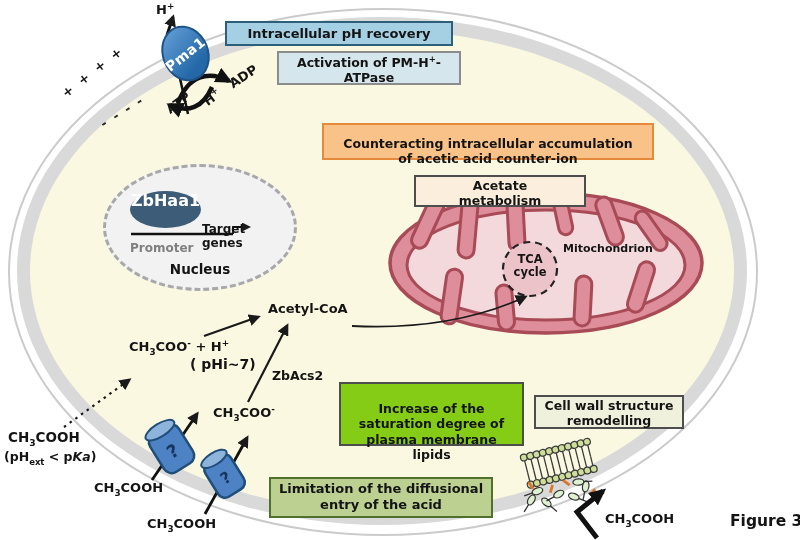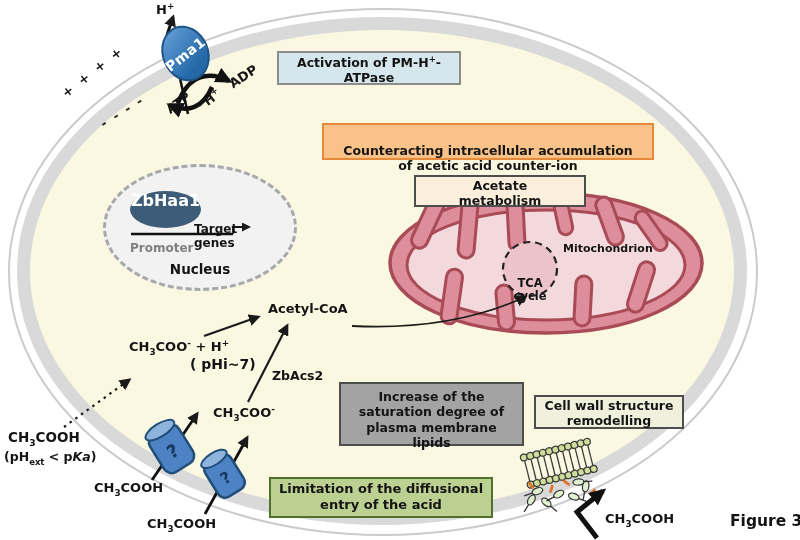--- a/index.html
+++ b/index.html
@@ -12,36 +12,36 @@
   #nucleus{position:absolute;left:103px;top:164px;width:194px;height:127px;border:3px dashed #a8a8a8;background:#f2f2f2;border-radius:50%;z-index:1;box-sizing:border-box;}
   #zbhaa1{position:absolute;left:24px;top:24px;width:71px;height:37px;background:#3d5c77;border-radius:50%;display:flex;align-items:flex-start;justify-content:center;color:#ffffff;font-weight:bold;font-size:16px;}
   .lbl{position:absolute;font-weight:bold;color:#141414;white-space:nowrap;z-index:3;line-height:1.15;}
   .box{position:absolute;font-weight:bold;color:#141414;text-align:center;border:2px solid;box-sizing:border-box;z-index:3;line-height:1.22;}
   sub,sup{font-size:0.68em;}
   svg{position:absolute;left:0;top:0;z-index:2;}
   #pma1{position:absolute;left:162px;top:25px;width:47px;height:57px;border-radius:50%;background:linear-gradient(150deg,#5a96cf 15%,#2468a8 75%);border:2px solid #1d5487;transform:rotate(-22deg);z-index:3;display:flex;align-items:center;justify-content:center;box-sizing:border-box;}
   #pma1 span{transform:rotate(-16deg);color:#fff;font-weight:bold;font-size:14px;letter-spacing:0.5px;}
   #box-ph-recovery{left:225px;top:21px;width:228px;height:25px;background:#a5d0e3;border-color:#2b5f7a;font-size:13px;line-height:21px;}
   #box-atpase{left:277px;top:51px;width:184px;height:34px;background:#d5e6ec;border-color:#8c8c8c;font-size:12.5px;padding-top:1px;}
-  #box-counteracting{left:322px;top:123px;width:332px;height:37px;background:#f9c288;border-color:#e58a3a;font-size:12.5px;padding-top:18px;}
+  #box-counteracting{left:322px;top:123px;width:332px;height:37px;background:#f9c288;border-color:#e58a3a;font-size:12.5px;padding-top:11px;}
   #box-acetate{left:414px;top:175px;width:172px;height:32px;background:#fceedd;border-color:#4d4d4d;font-size:12.5px;padding-top:1px;}
-  #box-saturation{left:339px;top:382px;width:185px;height:64px;background:#a3a3a3;border-color:#4d4d4d;font-size:12.5px;padding-top:5px;}
+  #box-saturation{left:339px;top:382px;width:185px;height:64px;background:#84cc16;border-color:#4d4d4d;font-size:12.5px;padding-top:17px;}
   #box-cellwall{left:534px;top:395px;width:150px;height:34px;background:#f0f1dd;border-color:#4d4d4d;font-size:12.5px;padding-top:1px;}
   #box-limitation{left:269px;top:477px;width:224px;height:41px;background:#bcd092;border-color:#50702e;font-size:13px;padding-top:2px;}
   #lbl-h-top{left:156px;top:1px;font-size:13px;}
   #lbl-plus{left:64px;top:88px;font-size:13px;letter-spacing:2.5px;transform:rotate(-38deg);transform-origin:0 50%;}
   #lbl-minus{left:102px;top:118px;font-size:13px;letter-spacing:2px;transform:rotate(-32deg);transform-origin:0 50%;color:#2a2a2a;}
   #lbl-atp{left:168px;top:104px;font-size:12.5px;transform:rotate(-37deg);transform-origin:0 50%;}
   #lbl-hpump{left:205px;top:95px;font-size:12.5px;transform:rotate(-37deg);transform-origin:0 50%;}
   #lbl-adp{left:231px;top:78px;font-size:13px;transform:rotate(-33deg);transform-origin:0 50%;}
   #lbl-promoter{position:absolute;left:24px;top:74px;color:#7f7f7f;font-weight:bold;font-size:12px;white-space:nowrap;}
-  #lbl-target{position:absolute;left:88px;top:55px;color:#141414;font-weight:bold;font-size:12px;line-height:1.2;}
+  #lbl-target{position:absolute;left:96px;top:55px;color:#141414;font-weight:bold;font-size:12px;line-height:1.2;}
   #lbl-nucleus{position:absolute;left:0;top:94px;width:188px;text-align:center;color:#141414;font-weight:bold;font-size:13.5px;}
   #lbl-mito{left:563px;top:243px;font-size:11px;}
-  #lbl-tca{left:505px;top:253px;width:50px;text-align:center;font-size:11.5px;margin-top:24px;}
+  #lbl-tca{left:505px;top:253px;width:50px;text-align:center;font-size:11.5px;}
   #lbl-acetylcoa{left:268px;top:302px;font-size:13px;}
   #lbl-acetateh{left:129px;top:338px;font-size:13px;}
   #lbl-phi{left:157px;top:356px;font-size:14px;margin-left:33px;}
   #lbl-zbacs2{left:272px;top:369px;font-size:12.5px;}
   #lbl-acetateion{left:213px;top:404px;font-size:13px;}
   #lbl-acid-left{left:8px;top:430px;font-size:13.5px;}
   #lbl-phext{left:4px;top:450px;font-size:12.5px;}
   #lbl-acid-t1{left:94px;top:481px;font-size:13px;}
   #lbl-acid-t2{left:147px;top:517px;font-size:13px;}
   #lbl-acid-lipid{left:605px;top:512px;font-size:13px;}
@@ -186,20 +186,21 @@
   </div>
 
   <div class="lbl" id="lbl-plus">+ + + +</div>
   <div class="lbl" id="lbl-minus">- - - -</div>
 
   <div class="lbl" id="lbl-h-top">H<sup>+</sup></div>
   <div class="lbl" id="lbl-atp">ATP</div>
   <div class="lbl" id="lbl-hpump">H<sup>+</sup></div>
   <div class="lbl" id="lbl-adp">ADP</div>
 
+  <div class="box" id="box-ph-recovery">Intracellular pH recovery</div>
   <div class="box" id="box-atpase">Activation of PM-H<sup>+</sup>-<br>ATPase</div>
   <div class="box" id="box-counteracting">Counteracting intracellular accumulation<br>of acetic acid counter-ion</div>
   <div class="box" id="box-acetate">Acetate<br>metabolism</div>
   <div class="box" id="box-saturation">Increase of the<br>saturation degree of<br>plasma membrane<br>lipids</div>
   <div class="box" id="box-cellwall">Cell wall structure<br>remodelling</div>
   <div class="box" id="box-limitation">Limitation of the diffusional<br>entry of the acid</div>
 
   <div class="lbl" id="lbl-mito">Mitochondrion</div>
   <div class="lbl" id="lbl-tca">TCA<br>cycle</div>
 

